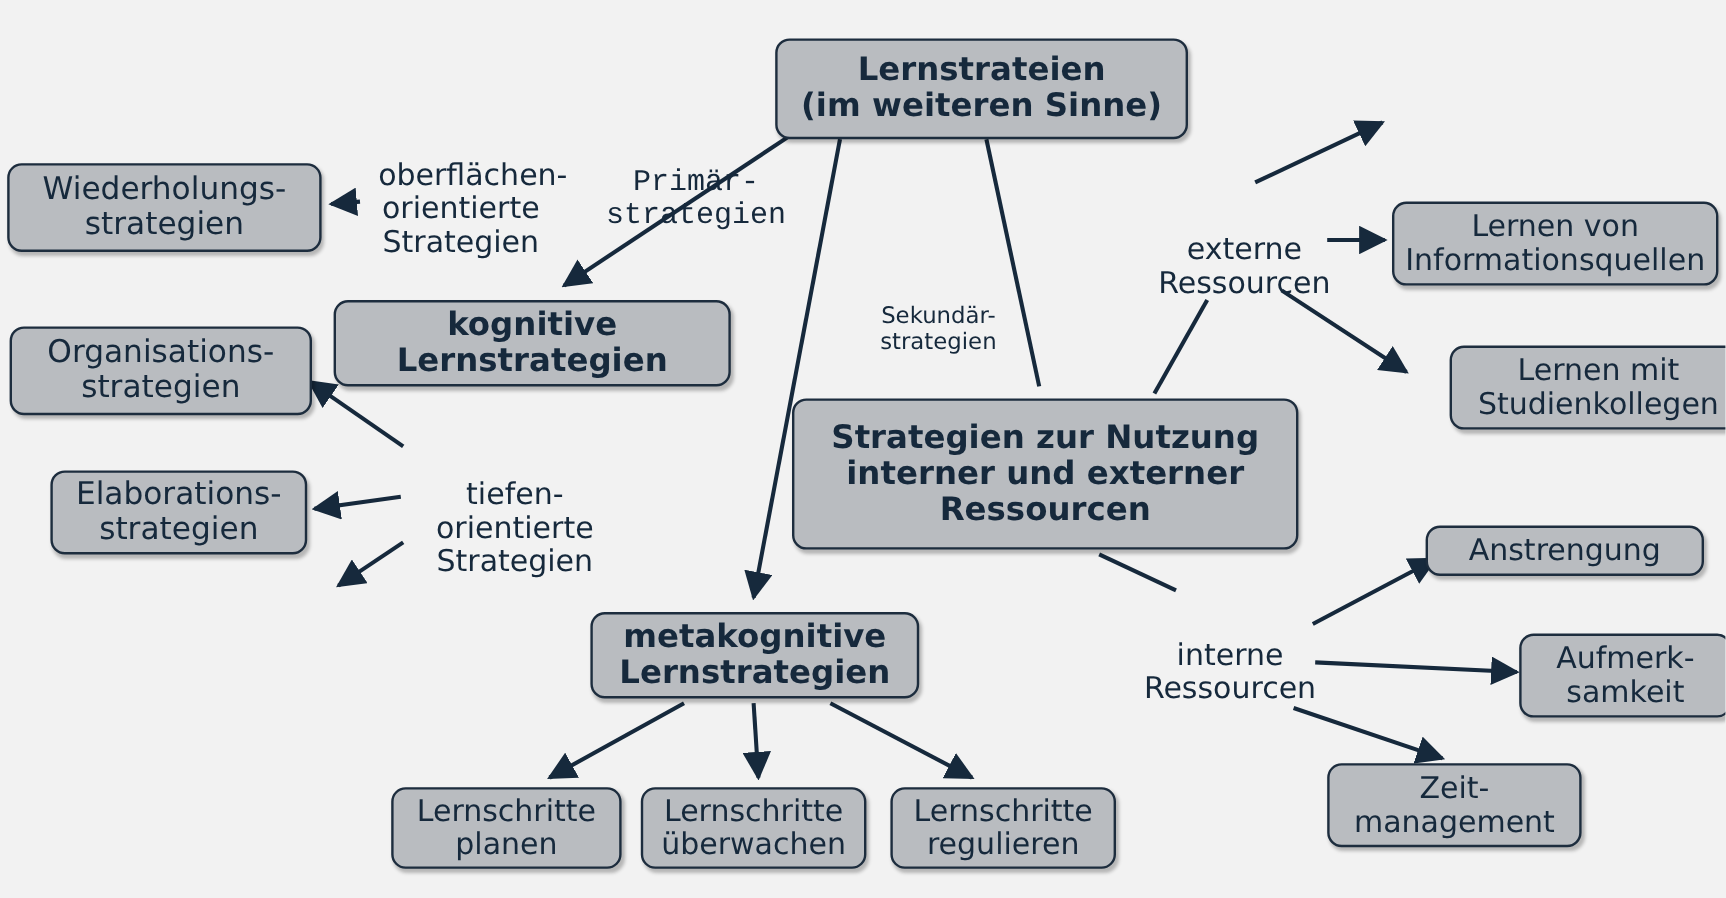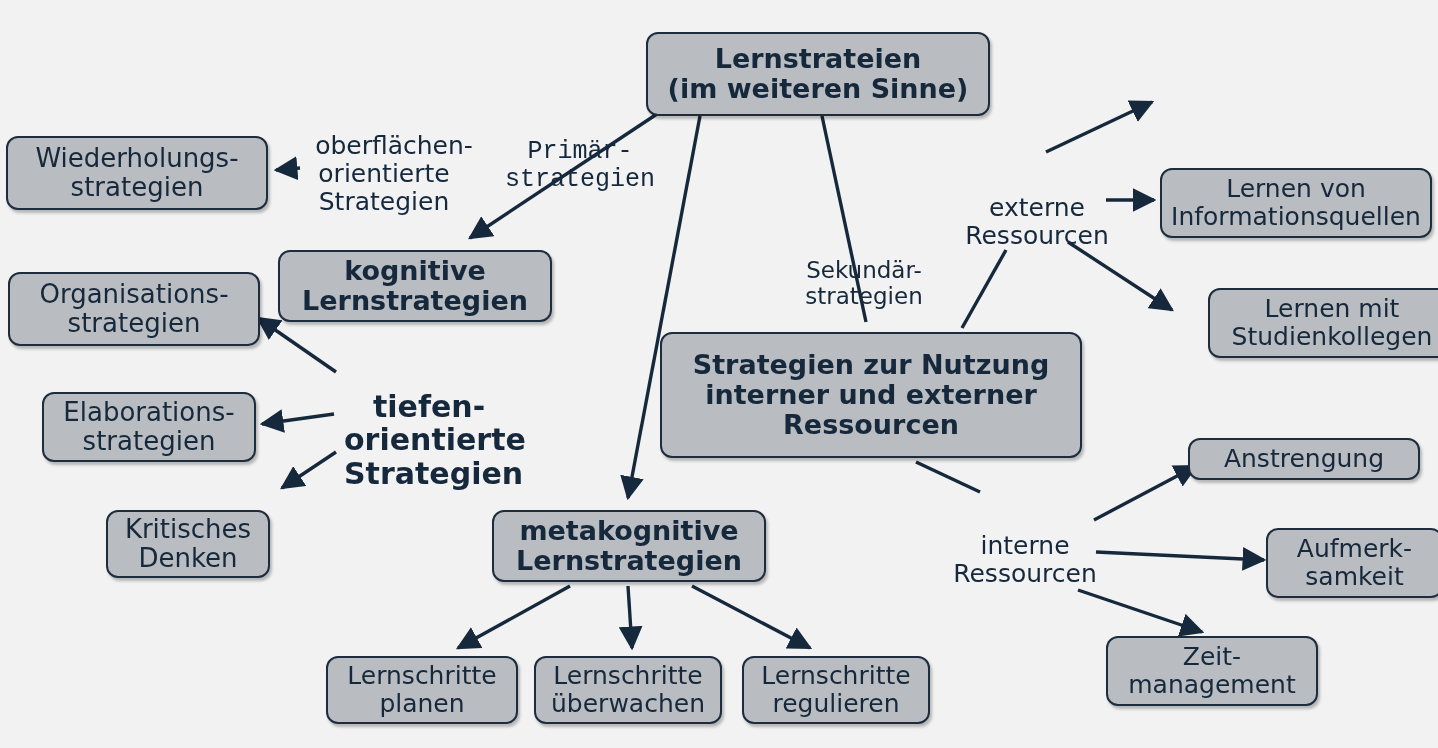--- a/index.html
+++ b/index.html
@@ -104,44 +104,40 @@
 
       <path d="M 1078 590 L 1202 632"></path>
     </g>
   </svg>
 
   <div class="node bold" style="left:646px; top:32px; width:344px; height:84px; font-size:27px;">
     <span class="node-text">Lernstrateien
 (im weiteren Sinne)</span>
   </div>
 
-  <div class="node bold" style="left:278px; top:250px; width:274px; height:72px; font-size:27px;">
+  <div class="node bold" style="left:278px; top:250px; width:331px; height:72px; font-size:27px;">
     <span class="node-text">kognitive
 Lernstrategien</span>
   </div>
 
   <div class="node" style="left:6px; top:136px; width:262px; height:74px; font-size:26px;">
     <span class="node-text">Wiederholungs-
 strategien</span>
   </div>
 
   <div class="node" style="left:8px; top:272px; width:252px; height:74px; font-size:26px;">
     <span class="node-text">Organisations-
 strategien</span>
   </div>
 
   <div class="node" style="left:42px; top:392px; width:214px; height:70px; font-size:26px;">
     <span class="node-text">Elaborations-
 strategien</span>
   </div>
 
-  <div class="node" style="left:106px; top:510px; width:164px; height:68px; font-size:26px;">
-    <span class="node-text">Kritisches
-Denken</span>
-  </div>
 
   <div class="node bold" style="left:492px; top:510px; width:274px; height:72px; font-size:27px;">
     <span class="node-text">metakognitive
 Lernstrategien</span>
   </div>
 
   <div class="node" style="left:326px; top:656px; width:192px; height:68px; font-size:25px;">
     <span class="node-text">Lernschritte
 planen</span>
   </div>
@@ -185,32 +181,32 @@
   <div class="node" style="left:1106px; top:636px; width:212px; height:70px; font-size:25px;">
     <span class="node-text">Zeit-
 management</span>
   </div>
 
   <div class="edge-label" style="left:500px; top:110px; width:160px; font-size:25px;font-family:Liberation Mono, monospace;">
     <span style="white-space:pre-line;">Primär-
 strategien</span>
   </div>
 
-  <div class="edge-label" style="left:784px; top:232px; width:160px; font-size:23px;">
+  <div class="edge-label" style="left:702px; top:232px; width:160px; font-size:19px;">
     <span style="white-space:pre-line;">Sekundär-
 strategien</span>
   </div>
 
   <div class="edge-label" style="left:294px; top:104px; width:180px; font-size:25px;">
     <span style="white-space:pre-line;margin-left:20px;">oberflächen-
 orientierte
 Strategien</span>
   </div>
 
-  <div class="edge-label" style="left:344px; top:356px; width:170px; font-size:30px;font-weight:bold;">
+  <div class="edge-label" style="left:344px; top:370px; width:170px; font-size:25px;">
     <span style="white-space:pre-line;">tiefen-
 orientierte
 Strategien</span>
   </div>
 
   <div class="edge-label" style="left:944px; top:166px; width:186px; font-size:25px;">
     <span style="white-space:pre-line;">externe
 Ressourcen</span>
   </div>
 

